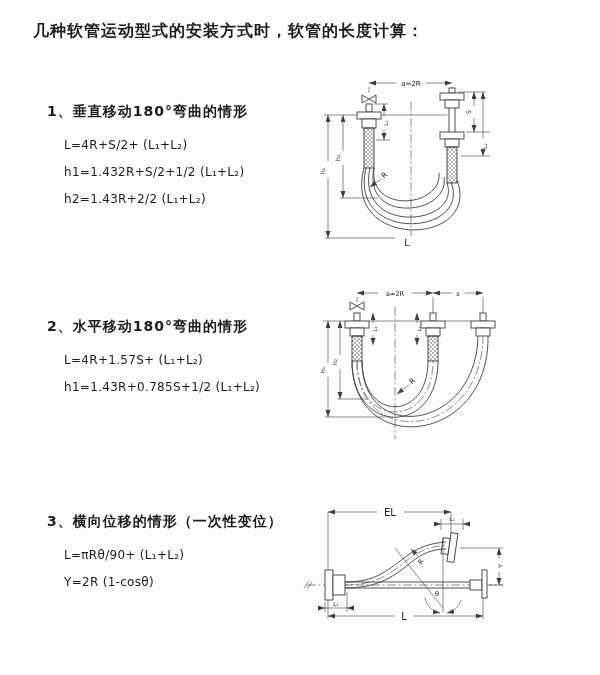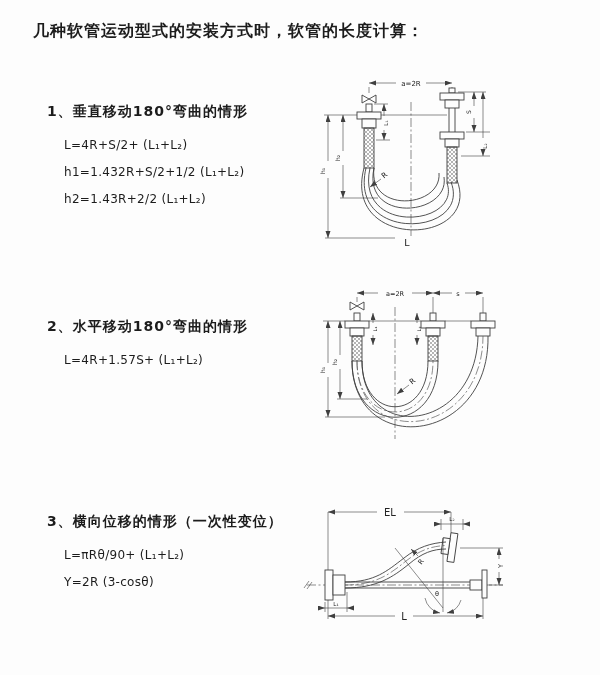--- a/index.html
+++ b/index.html
@@ -39,28 +39,29 @@
     <div class="formula">L=4R+S/2+ (L₁+L₂)</div>
     <div class="formula">h1=1.432R+S/2+1/2 (L₁+L₂)</div>
     <div class="formula">h2=1.43R+2/2 (L₁+L₂)</div>
   </div>
 </section>
 
 <section class="sec" id="sec2">
   <h2>2、水平移动180°弯曲的情形</h2>
   <div class="formulas">
     <div class="formula">L=4R+1.57S+ (L₁+L₂)</div>
+    <div class="formula">h1=1.43R+0.785S+1/2 (L₁+L₂)</div>
   </div>
 </section>
 
 <section class="sec" id="sec3">
   <h2>3、横向位移的情形（一次性变位）</h2>
   <div class="formulas">
     <div class="formula">L=πRθ/90+ (L₁+L₂)</div>
-    <div class="formula">Y=2R (3-cosθ)</div>
+    <div class="formula">Y=2R (1-cosθ)</div>
   </div>
 </section>
 
 <svg id="diag1" class="diag" viewBox="0 0 290 197">
   <defs>
     <pattern id="hp1" patternUnits="userSpaceOnUse" width="4" height="4">
       <path d="M0,0 L4,4 M0,4 L4,0" stroke="#6a6a6a" stroke-width="0.5"></path>
     </pattern>
     <marker id="ar1" markerUnits="userSpaceOnUse" markerWidth="8" markerHeight="6" refX="7" refY="2.5" orient="auto-start-reverse">
       <path d="M0,0 L7,2.5 L0,5 z" fill="#3f3f3f"></path>

